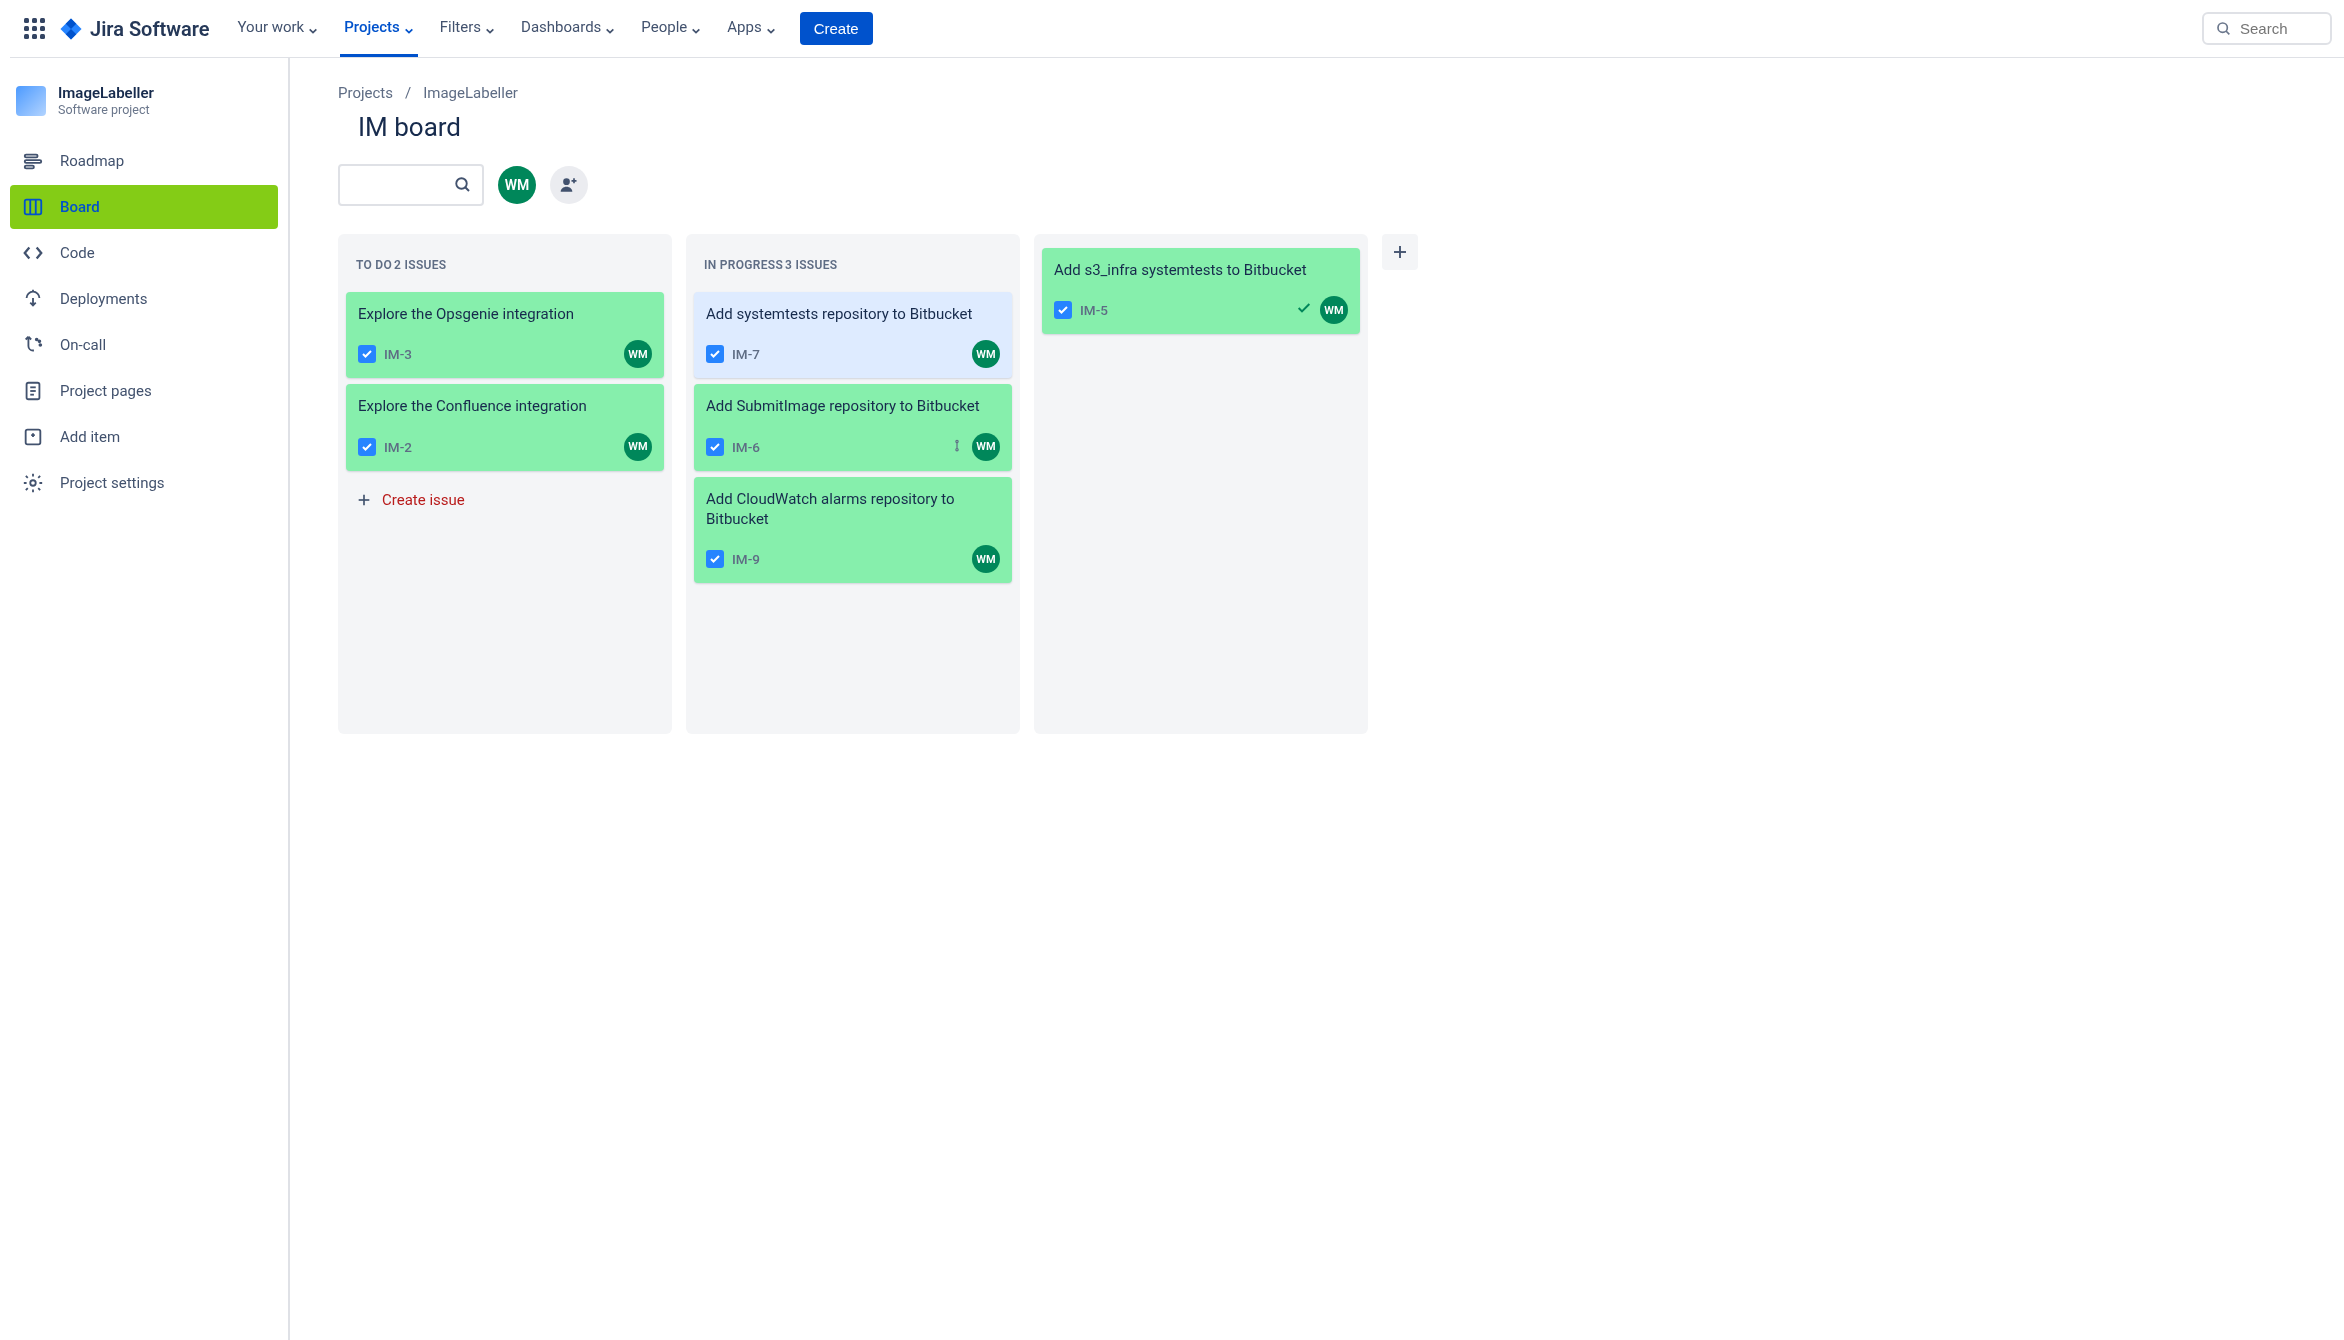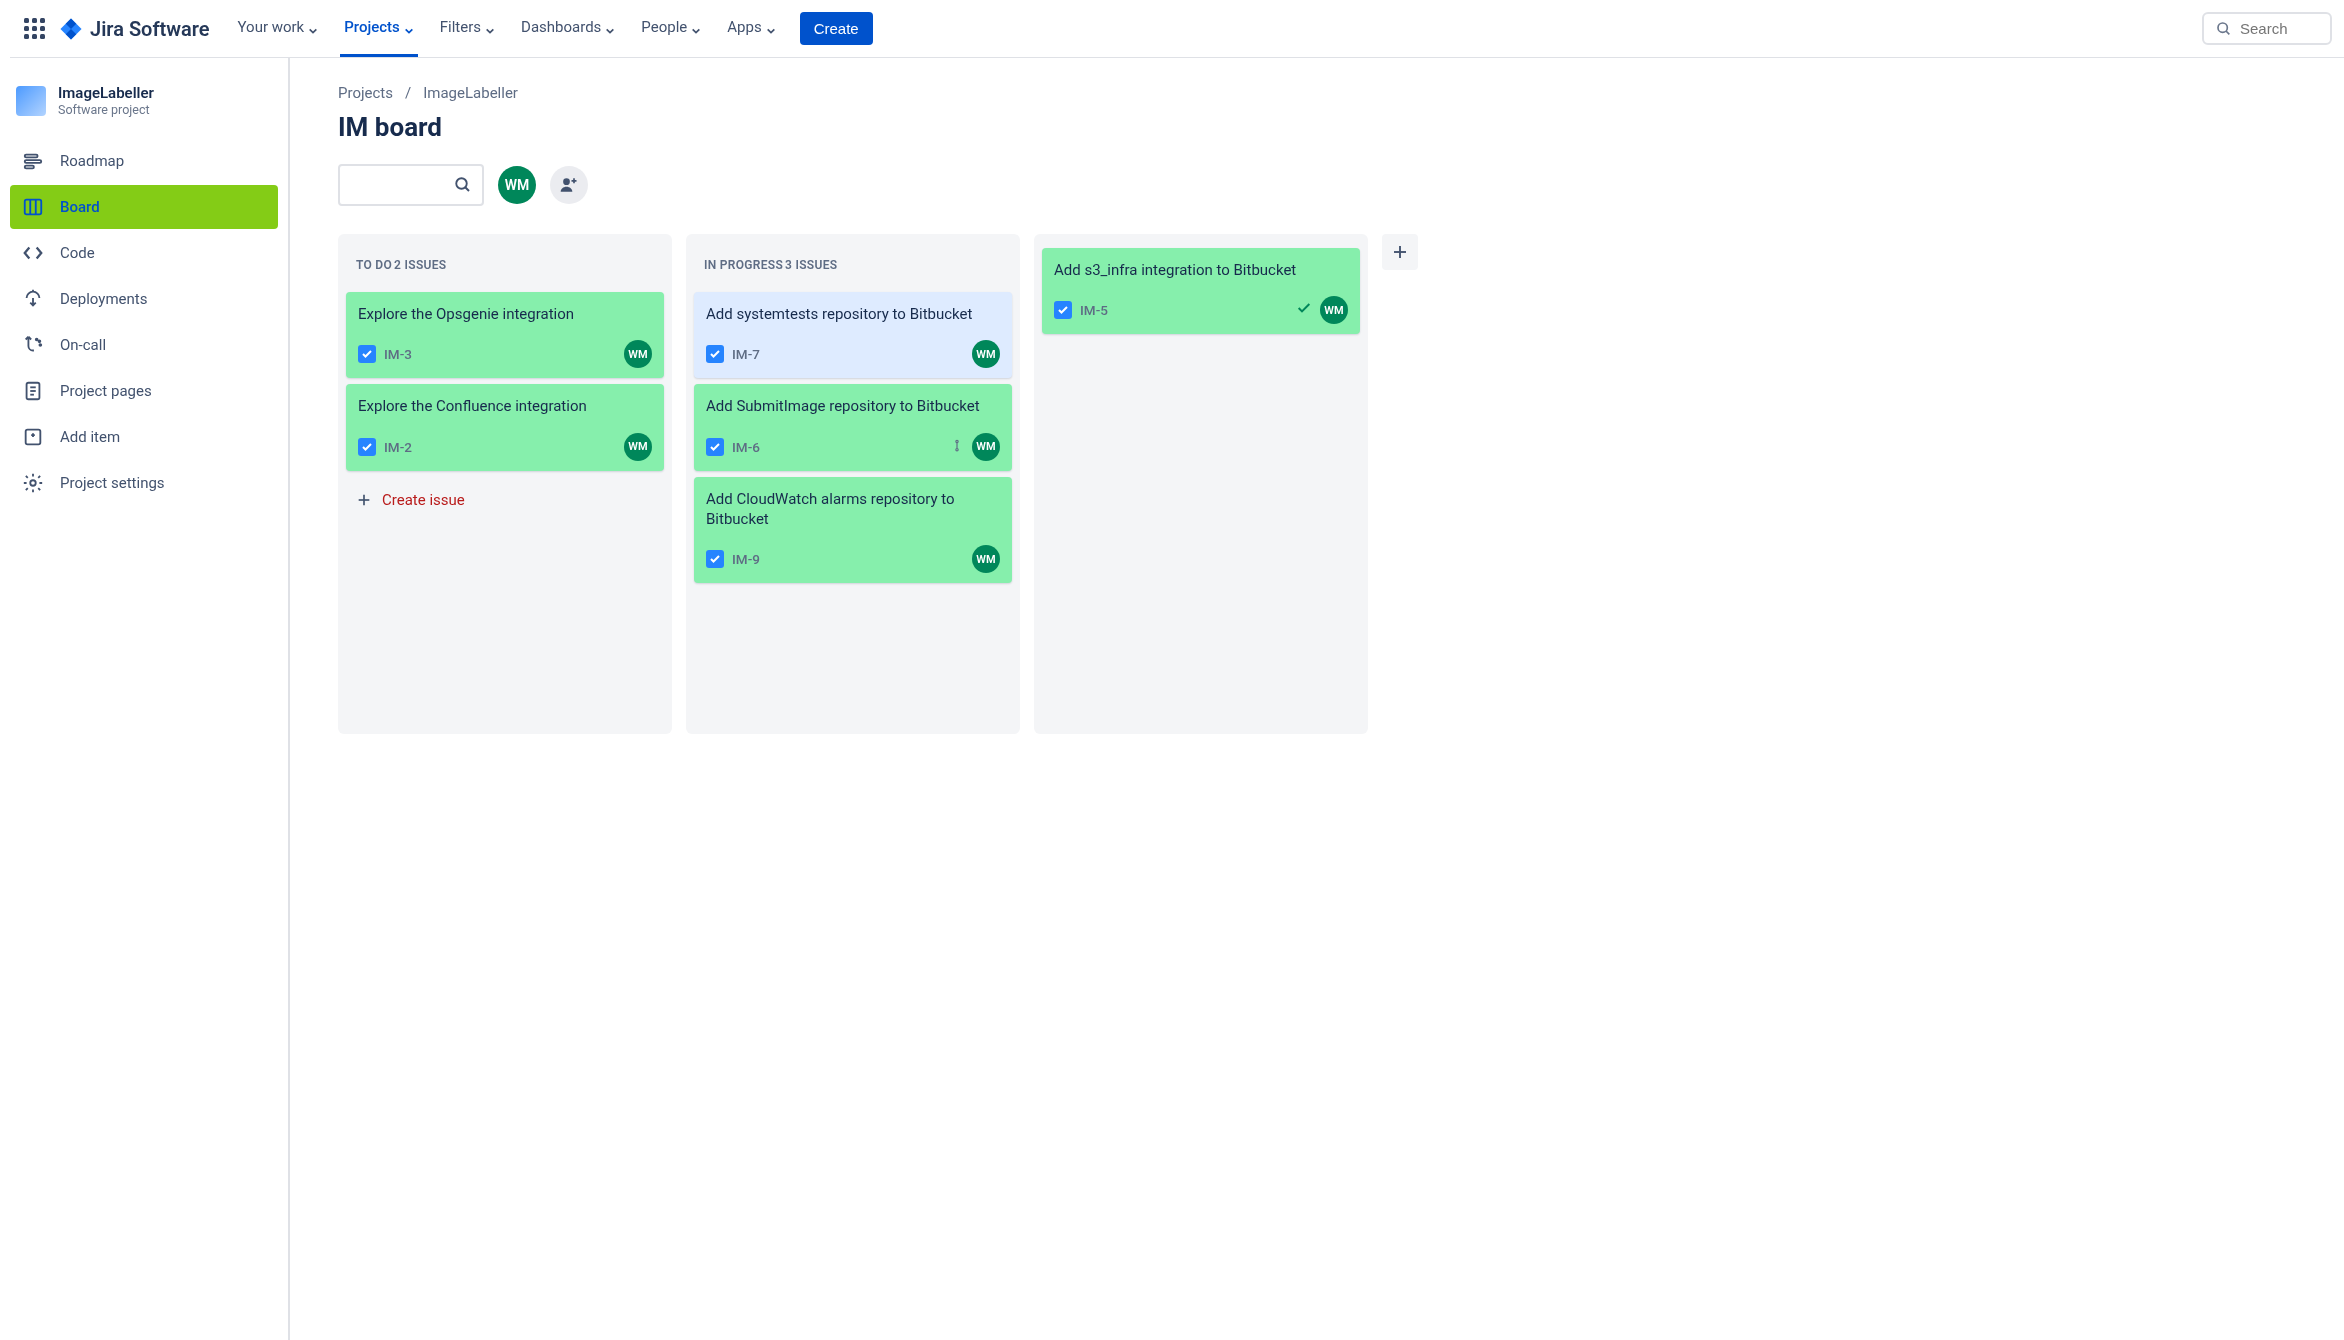--- a/index.html
+++ b/index.html
@@ -76,21 +76,21 @@
 .side-item {
   display: flex; align-items: center; gap: 16px;
   padding: 11px 12px; border-radius: 4px; cursor: pointer;
   font-size: 15px; color: #42526E;
 }
 .side-item.active { background: #84cc16; color: #0052CC; font-weight: 500; }
 .side-icon { width: 22px; height: 22px; display: flex; align-items: center; justify-content: center; }
 .main { flex: 1; padding: 26px 0 0 48px; overflow: auto; }
 .breadcrumb { display: flex; align-items: center; gap: 12px; font-size: 15px; color: #5E6C84; margin-bottom: 10px; }
 .breadcrumb a { color: #5E6C84; text-decoration: none; cursor: pointer; }
-.page-title { font-size: 26px; font-weight: 700; color: #172B4D; margin-bottom: 22px; }
+.page-title { font-size: 26px; font-weight: 400; color: #172B4D; margin-bottom: 22px; margin-left: 20px; }
 .filters-row { display: flex; align-items: center; gap: 14px; margin-bottom: 28px; }
 .board-search {
   border: 2px solid #dfe1e6; border-radius: 4px;
   width: 146px; height: 42px; display: flex; align-items: center;
   justify-content: flex-end; padding: 0 10px;
 }
 .avatar-circle {
   width: 38px; height: 38px; border-radius: 50%;
   display: flex; align-items: center; justify-content: center;
   font-size: 14px; font-weight: 600; color: #fff; cursor: pointer;
@@ -416,21 +416,21 @@
                 </svg>
               </span>
               <span class="issue-key">IM-9</span>
               <span class="spacer"></span>
               <span class="mini-avatar">WM</span>
             </div>
           </div>
         </div>
         <div class="column">
           <div class="card">
-            <div class="card-title">Add s3_infra integration to Bitbucket</div>
+            <div class="card-title">Add s3_infra systemtests to Bitbucket</div>
             <div class="card-foot">
               <span class="task-icon">
                 <svg width="12" height="12" viewBox="0 0 24 24" fill="none" stroke-width="4">
                   <path d="M4 12l5 5L20 6"></path>
                 </svg>
               </span>
               <span class="issue-key">IM-5</span>
               <span class="spacer"></span>
               <span><svg width="16" height="16" viewBox="0 0 24 24" fill="none" stroke="#00875A" stroke-width="3">
                   <path d="M4 12l5 5L20 6"></path>

